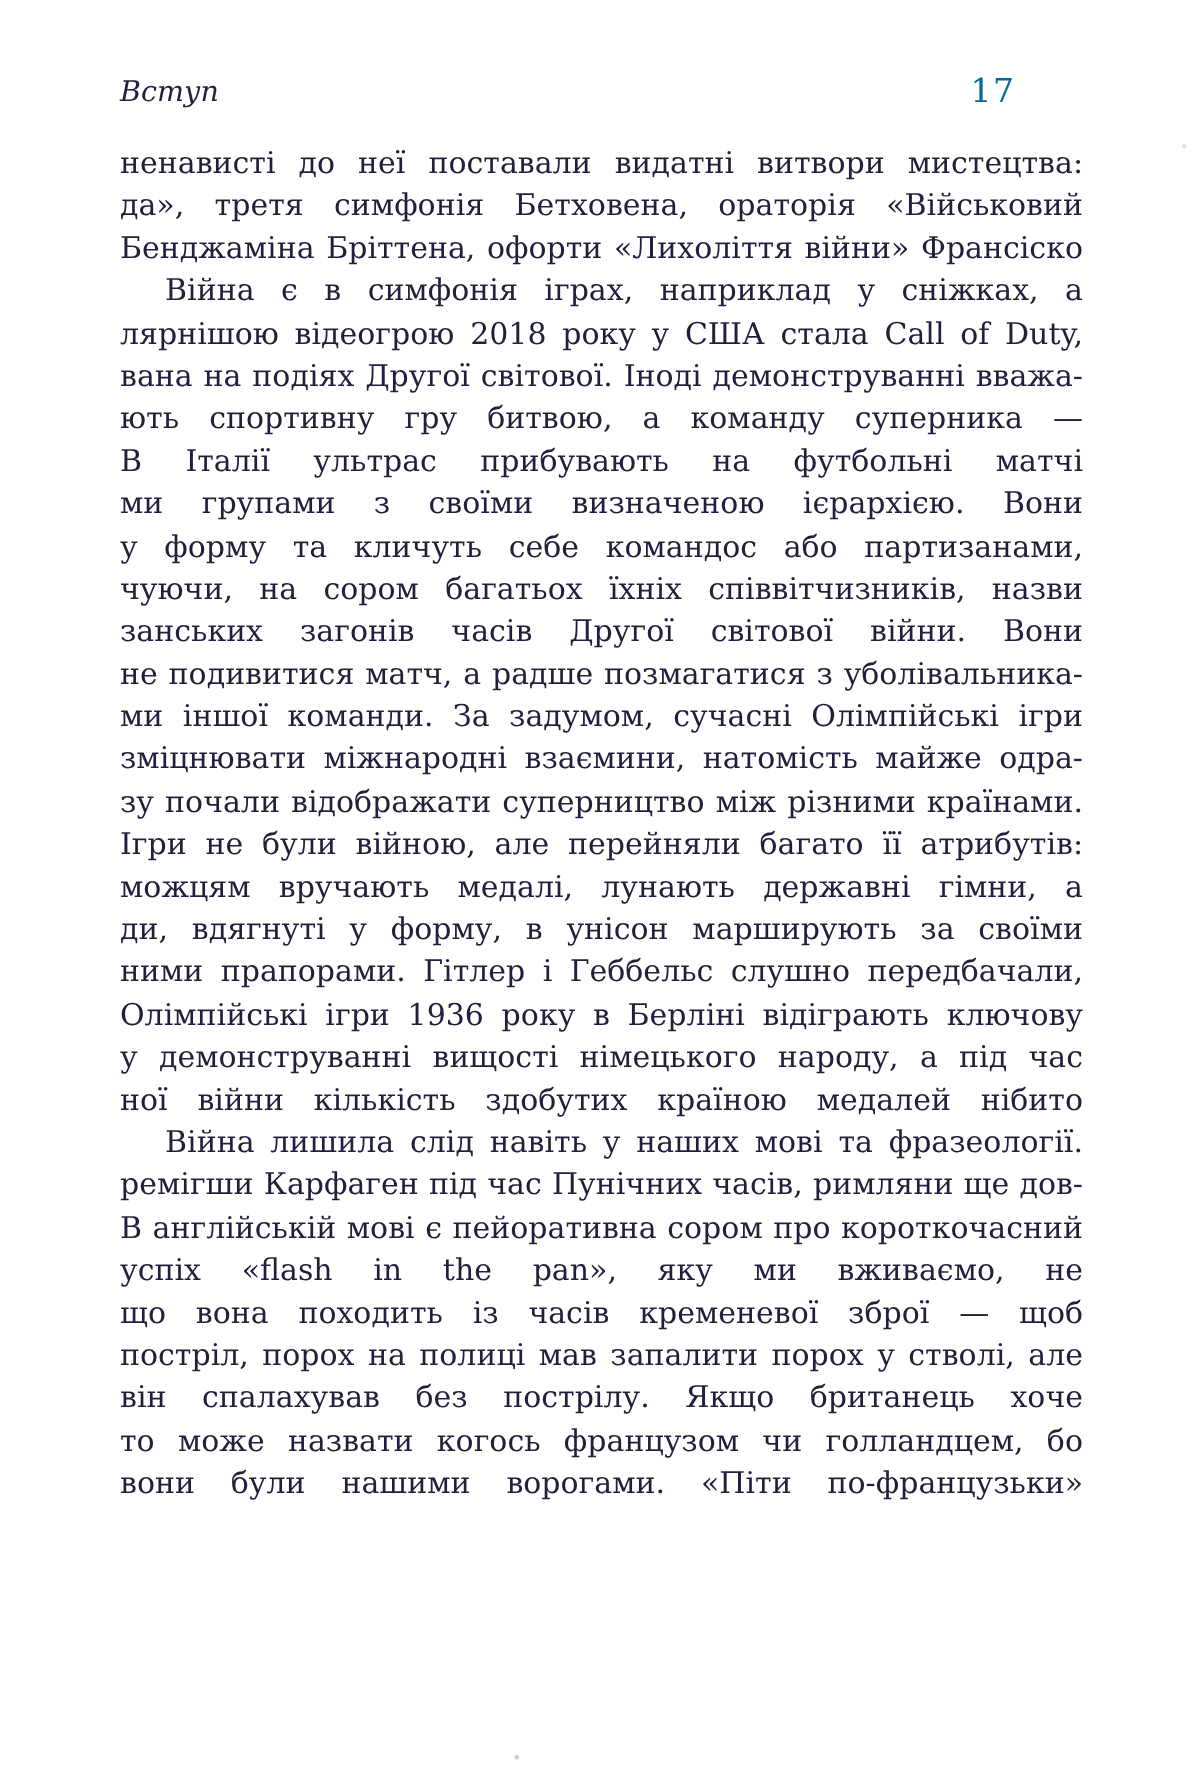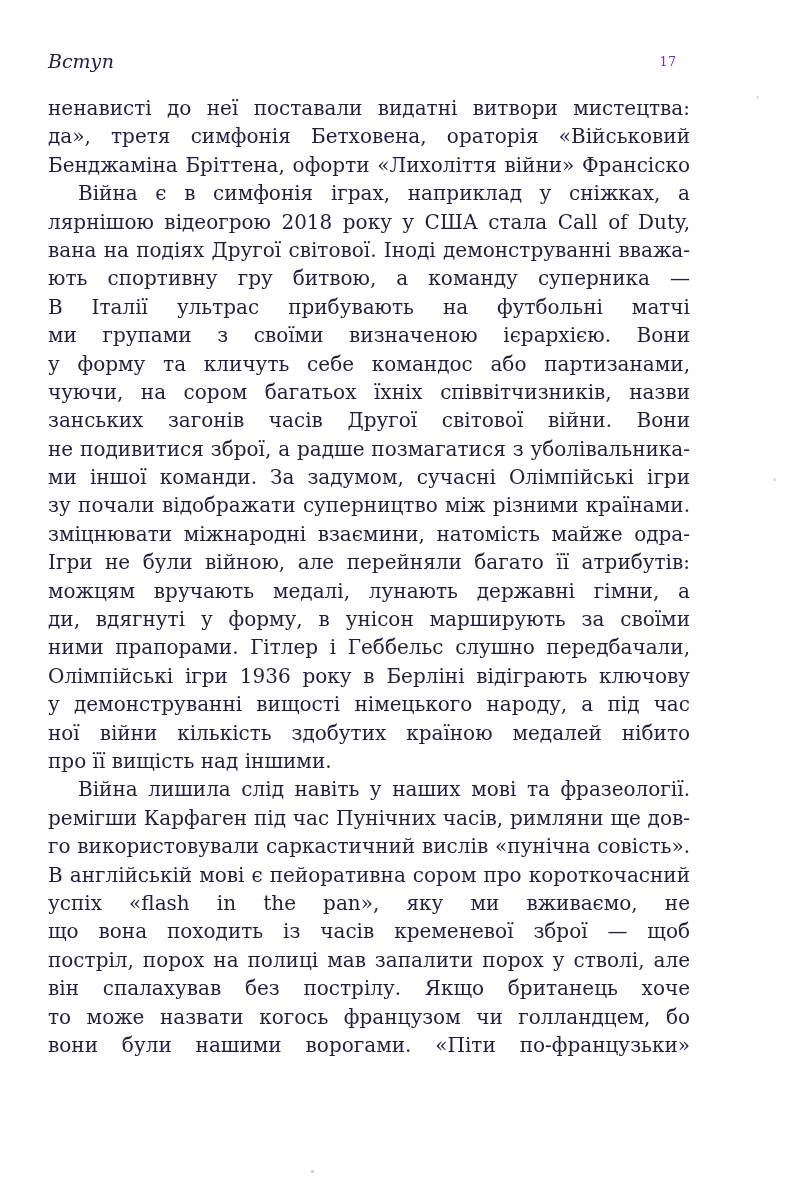--- a/index.html
+++ b/index.html
@@ -8,43 +8,44 @@
     background: #ffffff;
     font-family: "DejaVu Serif", serif;
     position: relative;
     overflow: hidden;
   }
   .page {
     position: absolute;
     inset: 0;
     background: #ffffff;
     color: #211f3b;
+    margin-left: 32px;
   }
   .page-header {
     position: absolute;
     top: 48px;
     left: 48px;
     right: 110px;
     height: 26px;
   }
   .running-head {
     position: absolute;
     left: 0; top: 0;
     font-style: italic;
     font-size: 19px;
     line-height: 26px;
     color: #232140;
   }
   .page-number {
     position: absolute;
     right: 13px; top: 1px;
-    font-size: 12px;
+    font-size: 22px;
     line-height: 26px;
     letter-spacing: 1px;
-    color: #6d28d9;
+    color: #0369a1;
   }
   .page-body {
     position: absolute;
     top: 94px;
     left: 48px;
     width: 642px;
     font-size: 20px;
     color: #211f3b;
   }
   .line {
@@ -86,35 +87,33 @@
       <div class="line">Бенджаміна Бріттена, офорти «Лихоліття війни» Франсіско Гої,</div>
       <div class="line indent">Війна є в симфонія іграх, наприклад у сніжках, а найпопу-</div>
       <div class="line">лярнішою відеогрою 2018 року у США стала Call of Duty, засно-</div>
       <div class="line">вана на подіях Другої світової. Іноді демонструванні вважа-</div>
       <div class="line">ють спортивну гру битвою, а команду суперника — ворогом.</div>
       <div class="line">В Італії ультрас прибувають на футбольні матчі організовани-</div>
       <div class="line">ми групами з своїми визначеною ієрархією. Вони вдягаються</div>
       <div class="line">у форму та кличуть себе командос або партизанами, запози-</div>
       <div class="line">чуючи, на сором багатьох їхніх співвітчизників, назви парти-</div>
       <div class="line">занських загонів часів Другої світової війни. Вони приходять</div>
-      <div class="line">не подивитися зброї, а радше позмагатися з уболівальника-</div>
+      <div class="line">не подивитися матч, а радше позмагатися з уболівальника-</div>
       <div class="line">ми іншої команди. За задумом, сучасні Олімпійські ігри мали</div>
+      <div class="line">зміцнювати міжнародні взаємини, натомість майже одра-</div>
       <div class="line">зу почали відображати суперництво між різними країнами.</div>
-      <div class="line">зміцнювати міжнародні взаємини, натомість майже одра-</div>
       <div class="line">Ігри не були війною, але перейняли багато її атрибутів: пере-</div>
       <div class="line">можцям вручають медалі, лунають державні гімни, а коман-</div>
       <div class="line">ди, вдягнуті у форму, в унісон марширують за своїми держав-</div>
       <div class="line">ними прапорами. Гітлер і Геббельс слушно передбачали, що</div>
       <div class="line">Олімпійські ігри 1936 року в Берліні відіграють ключову роль</div>
       <div class="line">у демонструванні вищості німецького народу, а під час Холод-</div>
       <div class="line">ної війни кількість здобутих країною медалей нібито свідчила</div>
-      <div class="line end">про її вищість над іншими.</div>
       <div class="line indent">Війна лишила слід навіть у наших мові та фразеології. Пе-</div>
       <div class="line">ремігши Карфаген під час Пунічних часів, римляни ще дов-</div>
-      <div class="line">го використовували саркастичний вислів «пунічна совість».</div>
       <div class="line">В англійській мові є пейоративна сором про короткочасний</div>
       <div class="line">успіх «flash in the pan», яку ми вживаємо, не усвідомлюючи,</div>
       <div class="line">що вона походить із часів кременевої зброї — щоб здійснити</div>
       <div class="line">постріл, порох на полиці мав запалити порох у стволі, але іноді</div>
       <div class="line">він спалахував без пострілу. Якщо британець хоче нагрубити,</div>
       <div class="line">то може назвати когось французом чи голландцем, бо колись</div>
       <div class="line">вони були нашими ворогами. «Піти по-французьки» означає</div>
     </div>
 
   <div class="speck speck-bottom"></div>

